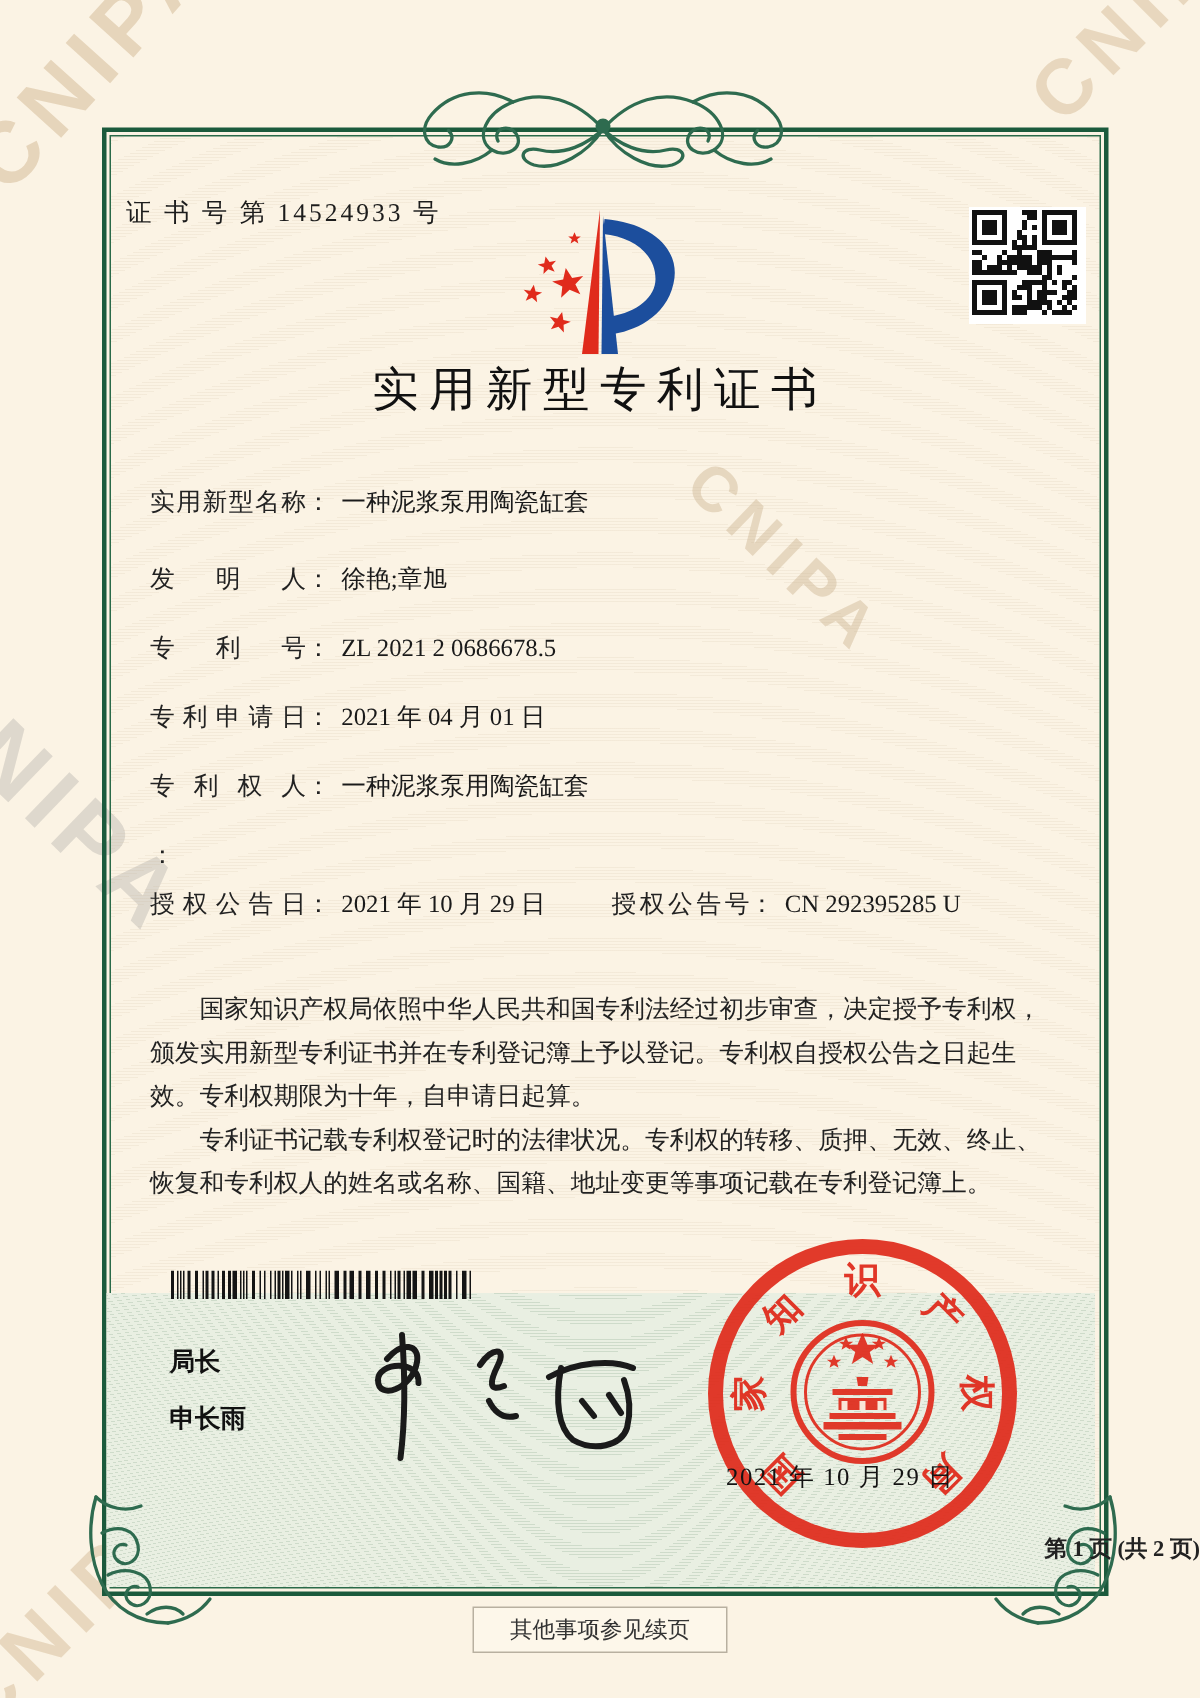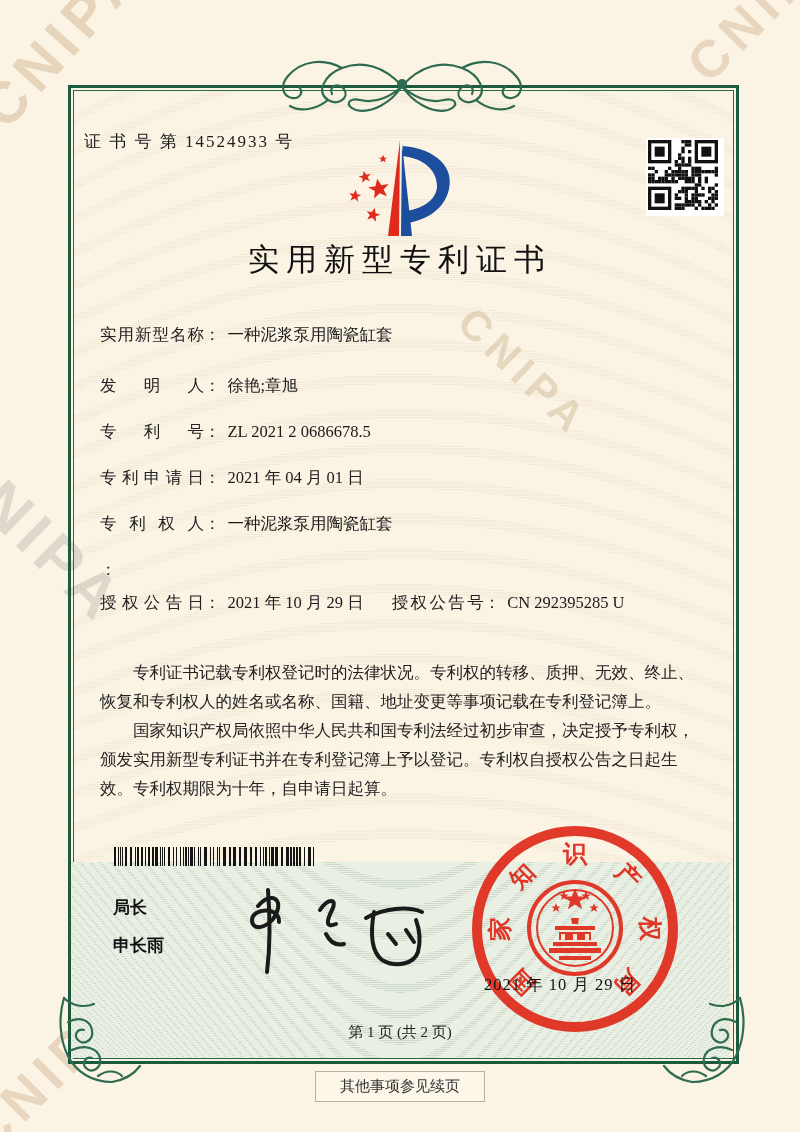--- a/index.html
+++ b/index.html
@@ -48,40 +48,40 @@
     font-size:31px;font-weight:normal;letter-spacing:7px;color:#111;
   }
   
   .fields{position:absolute;left:100px;top:322px;width:570px;z-index:3;font-size:16.5px;}
   .frow{display:flex;margin-bottom:20px;line-height:26px;}
   .frow .lab{display:inline-block;width:104px;text-align:justify;text-align-last:justify;flex:none;color:#222;}
   .frow .colon{flex:none;color:#222;}
   .frow .val{margin-left:7px;color:#1a1a1a;max-width:440px;}
   .frow.addr{margin-bottom:7px;}
   .grant-pair{display:flex;}
-  .grant-pair .g2{margin-left:28px;display:flex;}
+  .grant-pair .g2{margin-left:44px;display:flex;}
   .grant-pair .g2 .lab{width:92px;}
   
   .bodytext{position:absolute;left:100px;top:658px;width:604px;z-index:3;
     font-size:16.5px;line-height:29px;color:#222;}
   .bodytext p{margin:0;text-indent:2em;}
   
   .barcode{position:absolute;left:114px;top:847px;width:202px;height:19px;z-index:4;}
   .signer{position:absolute;left:113px;top:896px;z-index:4;font-size:17px;font-weight:bold;color:#111;}
   .signer .s2{margin-top:15px;text-align:right;}
   .signature{position:absolute;left:224px;top:876px;z-index:4;}
   .seal{position:absolute;left:472px;top:826px;width:206px;height:206px;z-index:5;}
   .seal-ring{position:absolute;left:0;top:0;width:186px;height:186px;border:10px solid rgba(223,43,28,.93);border-radius:50%;}
   .seal-char{
     position:absolute;left:50%;top:50%;width:26px;height:26px;margin:-13px 0 0 -13px;
     font-size:24px;font-weight:bold;color:rgba(223,43,28,.95);text-align:center;line-height:26px;
   }
   .seal-emblem{position:absolute;left:53px;top:50px;}
   .seal-date{position:absolute;left:484px;top:974px;z-index:6;font-size:16.5px;letter-spacing:1px;color:#131313;white-space:nowrap;}
-  .page-num{position:absolute;left:0;top:1023px;width:100%;text-align:center;font-size:15px;z-index:4;color:#222;}
+  .page-num{position:absolute;left:0;top:1023px;width:100%;text-align:right;font-size:15px;z-index:4;color:#222;font-weight:bold;}
   .cont-box{
     position:absolute;left:50%;top:1071px;transform:translateX(-50%);z-index:3;
     border:1px solid #b8b0a0;background:#fdf7ea;padding:5px 24px;font-size:15px;color:#333;white-space:nowrap;
   }
 </style>
 </head>
 <body>
 
 <div class="wm wm1">CNIPA</div>
 <div class="wm wm2">CNIPA</div>
@@ -336,22 +336,22 @@
     </div>
     <div class="g2 frow" style="margin-bottom:0;">
       <span class="lab">授权公告号</span>
         <span class="colon">：</span>
       <span class="val">CN 292395285 U</span>
     </div>
   </div>
 </div>
 
 <div class="bodytext">
+  <p>国家知识产权局依照中华人民共和国专利法经过初步审查，决定授予专利权，颁发实用新型专利证书并在专利登记簿上予以登记。专利权自授权公告之日起生效。专利权期限为十年，自申请日起算。</p>
   <p>专利证书记载专利权登记时的法律状况。专利权的转移、质押、无效、终止、恢复和专利权人的姓名或名称、国籍、地址变更等事项记载在专利登记簿上。</p>
-  <p>国家知识产权局依照中华人民共和国专利法经过初步审查，决定授予专利权，颁发实用新型专利证书并在专利登记簿上予以登记。专利权自授权公告之日起生效。专利权期限为十年，自申请日起算。</p>
 </div>
 
 <div class="barcode"><svg id="bcsvg" width="202" height="19" viewBox="0 0 202 19">
       <rect x="0" y="0" width="2" height="19" fill="#141414"></rect>
       <rect x="4" y="0" width="1" height="19" fill="#141414"></rect>
       <rect x="6" y="0" width="1" height="19" fill="#141414"></rect>
       <rect x="8" y="0" width="1" height="19" fill="#141414"></rect>
       <rect x="11" y="0" width="2" height="19" fill="#141414"></rect>
       <rect x="16" y="0" width="2" height="19" fill="#141414"></rect>
       <rect x="21" y="0" width="1" height="19" fill="#141414"></rect>

